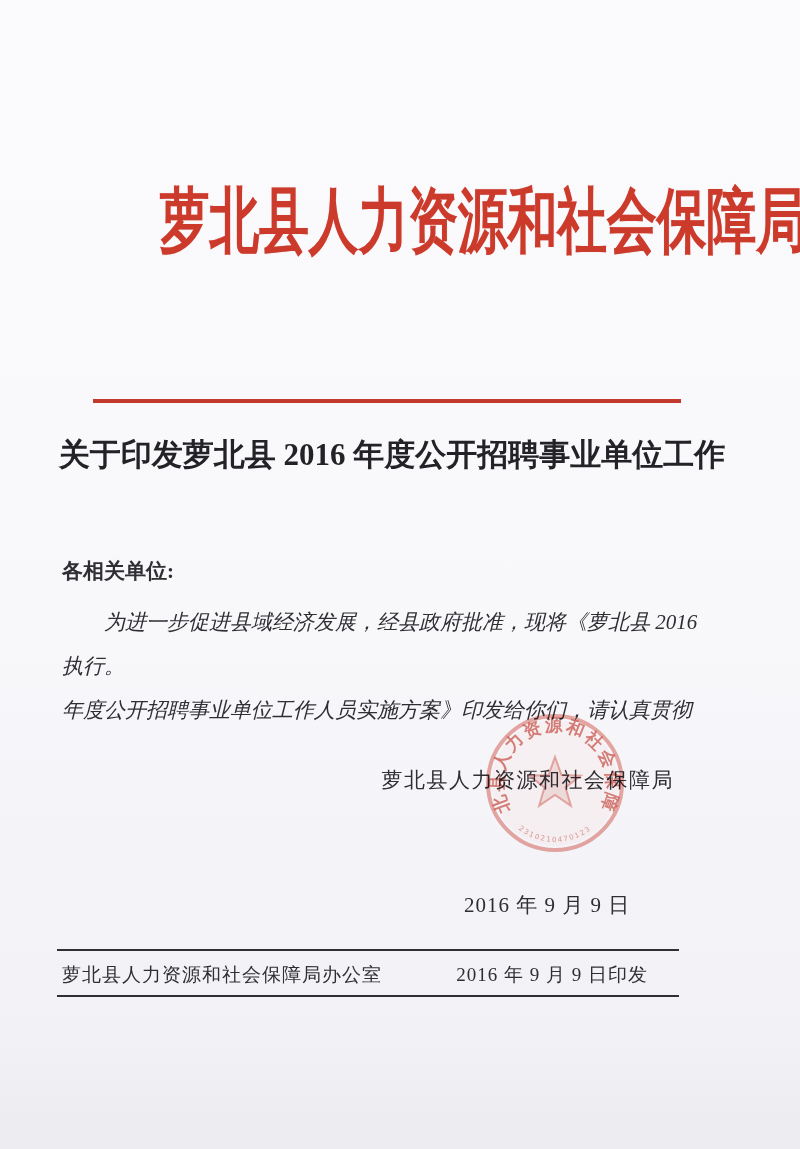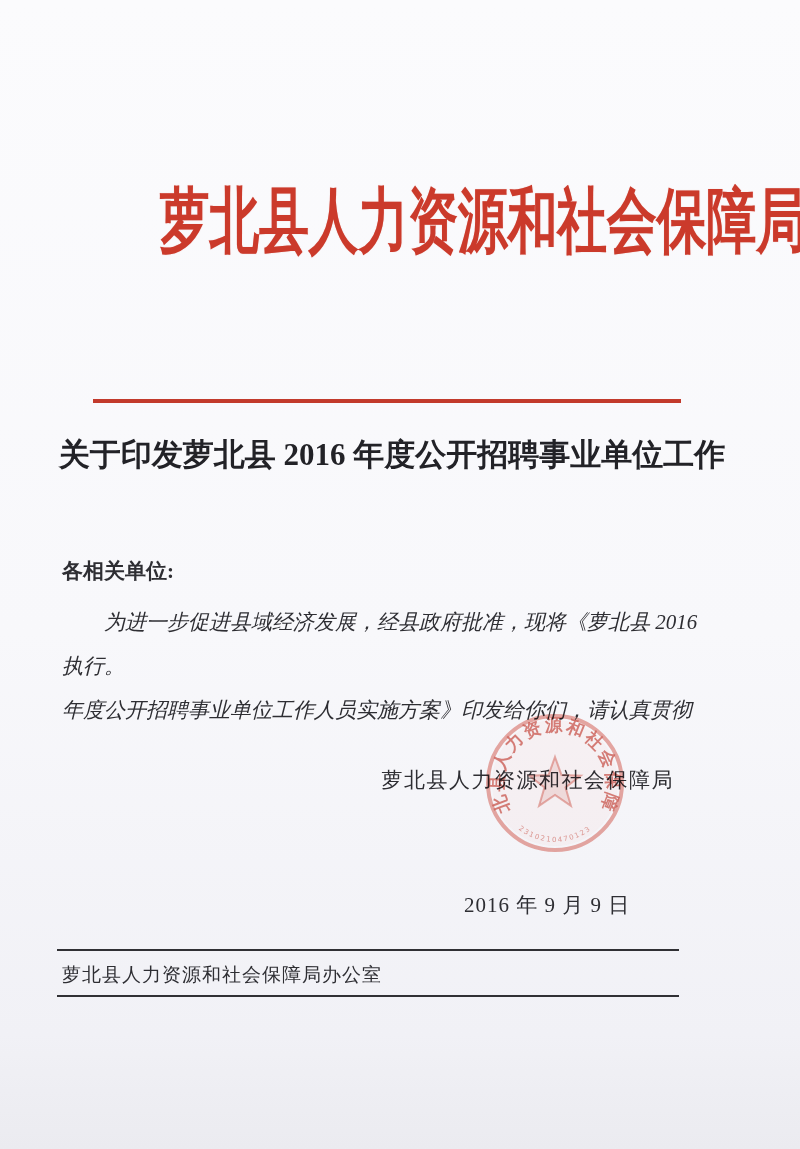--- a/index.html
+++ b/index.html
@@ -90,16 +90,17 @@
     <text class="serial-text" fill="#d8685d" fill-opacity="0.7" text-anchor="middle">
       <textPath href="#serialPath" startOffset="50%">2310210470123</textPath>
     </text>
   </svg>
 
   <div class="sign-date">2016 年 9 月 9 日</div>
 
   <div class="rule-foot top"></div>
   <div class="footer-row">
     <span>萝北县人力资源和社会保障局办公室</span>
+    <span>2016 年 9 月 9 日印发</span>
   </div>
   <div class="rule-foot bottom"></div>
 
 </div>
 
 </body></html>

